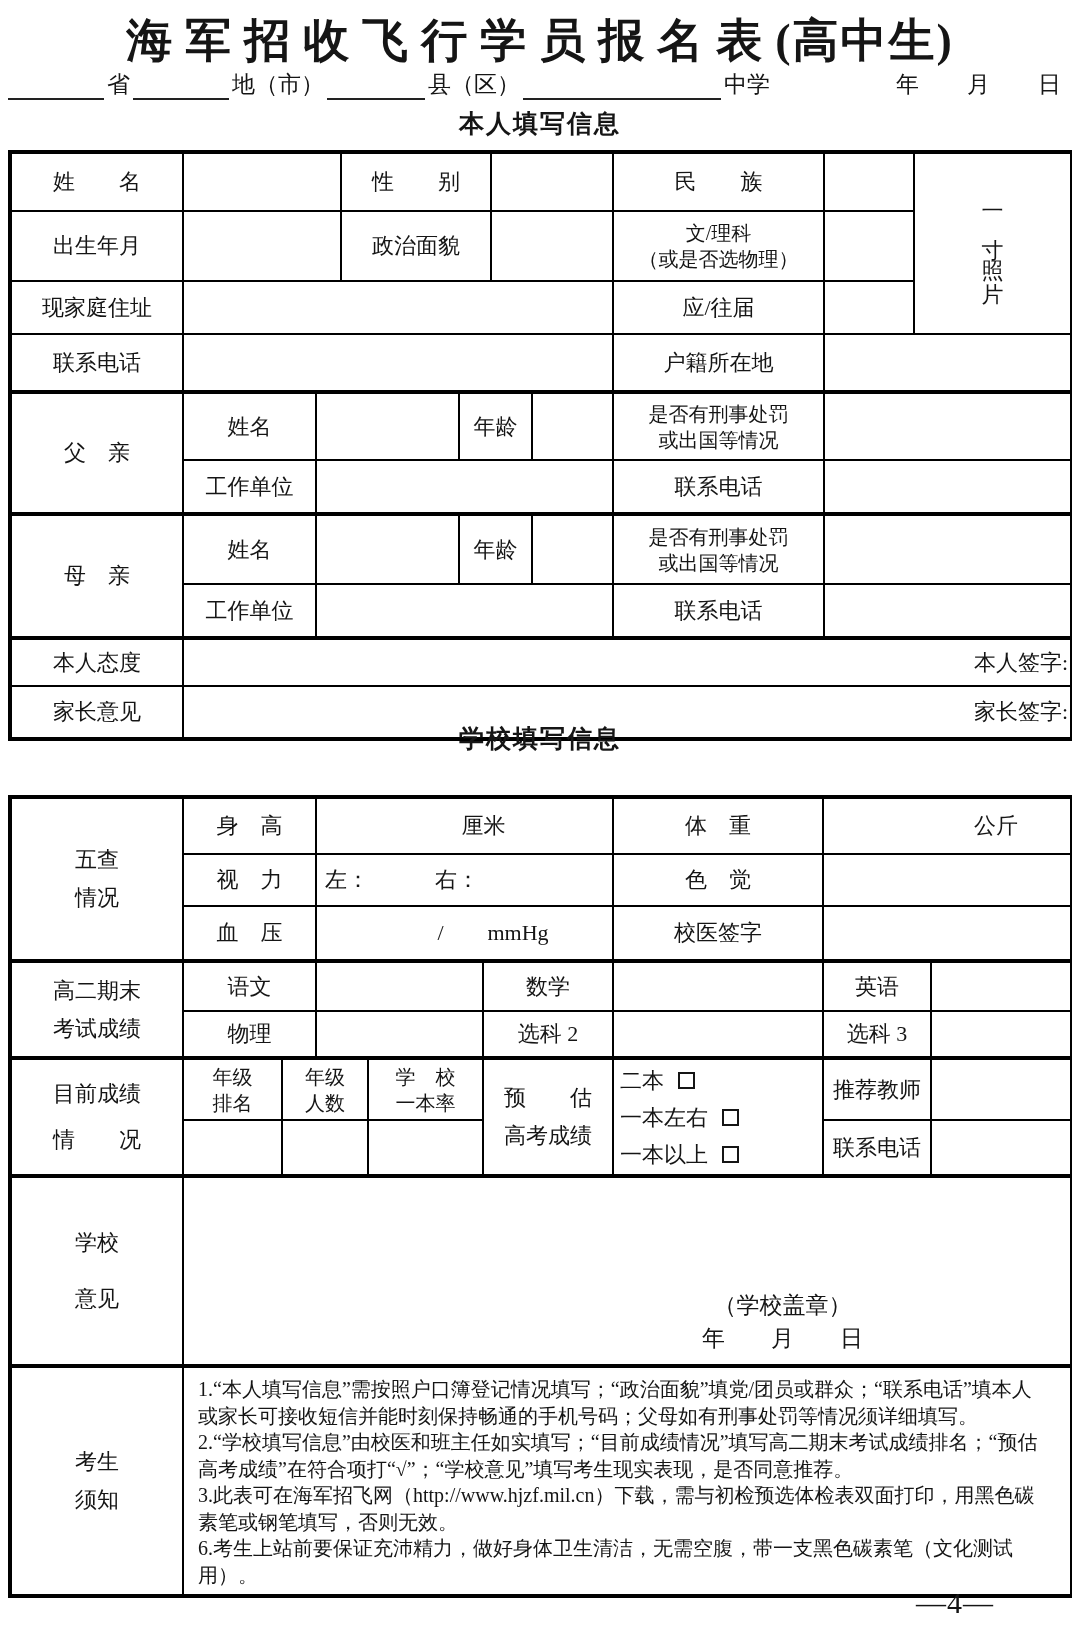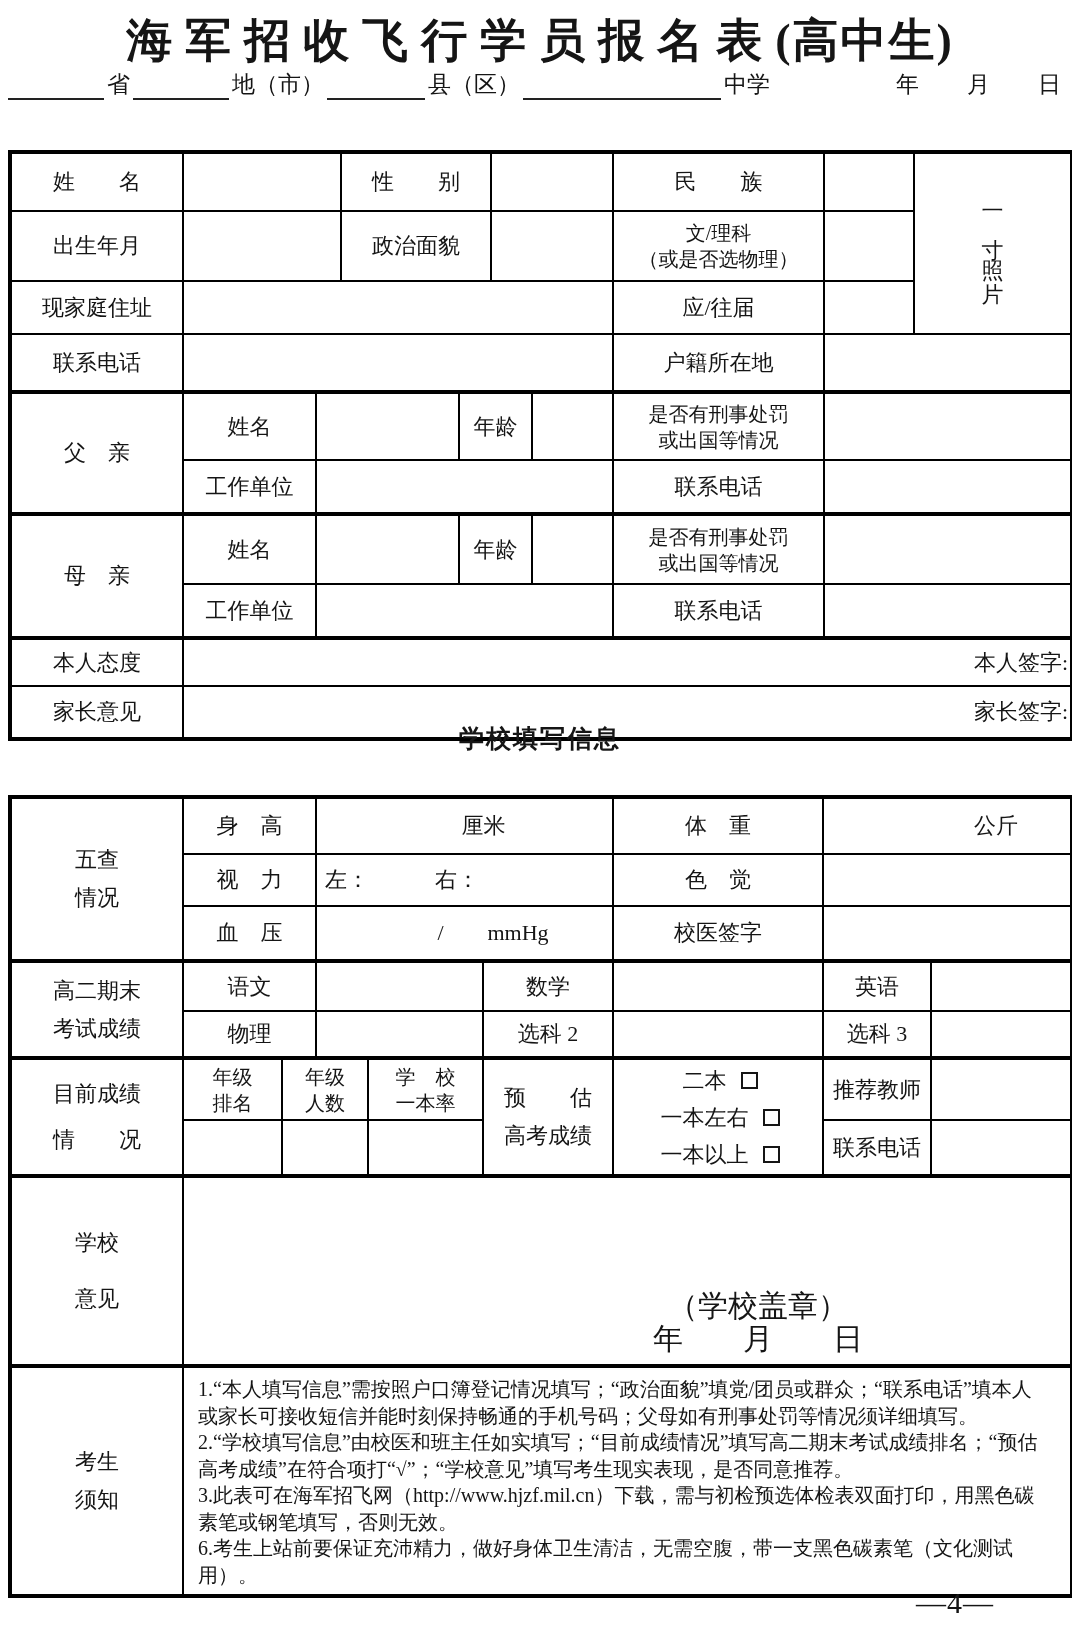--- a/index.html
+++ b/index.html
@@ -46,27 +46,27 @@
   }
   .sign-cell { text-align: right; padding-left: 579px; }
   .unit-cm { padding-left: 40px; }
   .unit-kg { padding-left: 100px; }
   .bp-val { padding-left: 59px; margin-left: 48px; }
   .vision-cell { text-align: left; padding-left: 8px; }
   .vision-cell .vr { margin-left: 66px; }
   .lh40 { line-height: 38px; }
   .lh46 { line-height: 46px; }
   .lh56 { line-height: 56px; }
-  .cbx-cell { text-align: center; padding-left: 6px; }
+  .cbx-cell { text-align: left; padding-left: 6px; }
   .cbx-row { line-height: 37px; white-space: nowrap; }
   .cb { display: inline-block; width: 17px; height: 17px; border: 2px solid #151515;
         margin-left: 14px; vertical-align: -1px; background: #fff; }
   .opinion-box { position: relative; height: 184px; }
   .seal-block { position: absolute; right: 205px; bottom: 8px; text-align: center;
-                line-height: 33px; font-size: 30px; white-space: nowrap; }
+                line-height: 33px; font-size: 23px; white-space: nowrap; }
   .notes-cell { text-align: left; padding: 8px 29px 6px 14px; }
   .notes-cell p { font-size: 20px; line-height: 26.5px; text-align: left; }
   .page-num { position: absolute; top: 1586px; right: 86px; font-size: 30px; letter-spacing: 1px; }
 </style>
 </head>
 <body>
 
 <div class="page">
 
   <div class="doc-title">
@@ -81,20 +81,21 @@
     <span class="blank b3"></span>
     <span class="lbl">县（区）</span>
     <span class="blank b4"></span>
     <span class="lbl">中学</span>
     <span class="spacer"></span>
     <span class="lbl ymd">年</span>
     <span class="lbl ymd">月</span>
     <span class="lbl ymd-last">日</span>
   </div>
 
+  <div class="section-title st1">本人填写信息</div>
 
   <div class="tbl-wrap tw1">
   <table>
     <colgroup>
       <col style="width:172px">
           <col style="width:133px">
           <col style="width:25px">
           <col style="width:118px">
           <col style="width:32px">
       <col style="width:41px">

